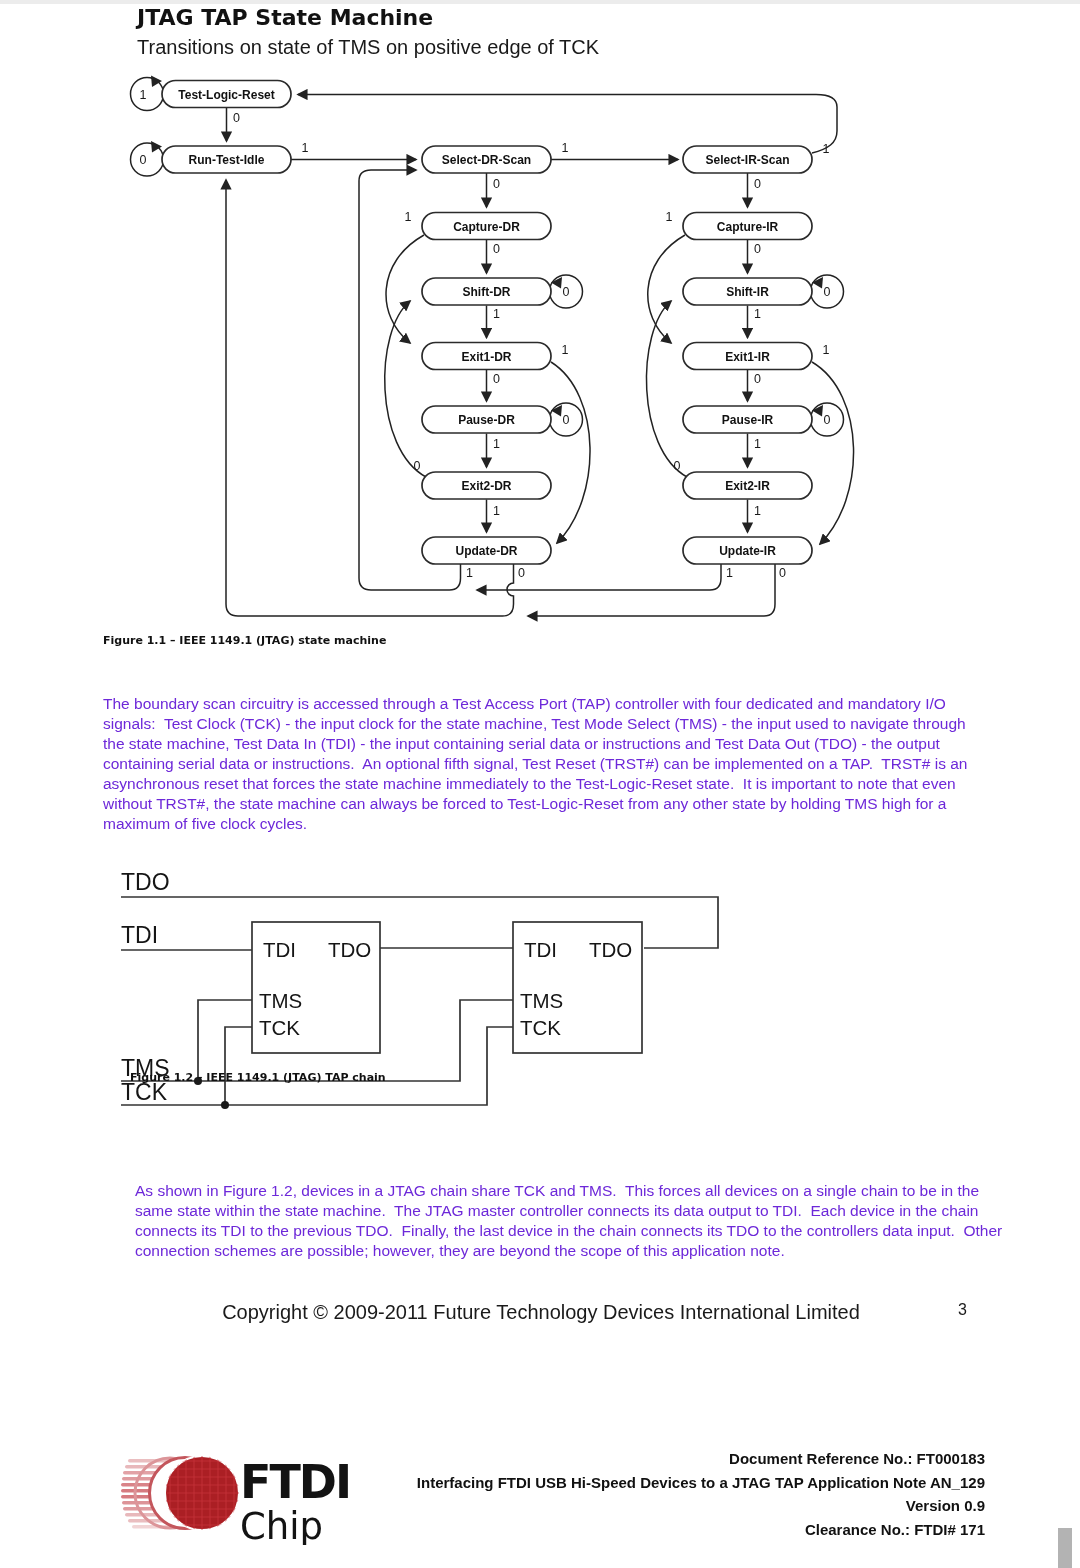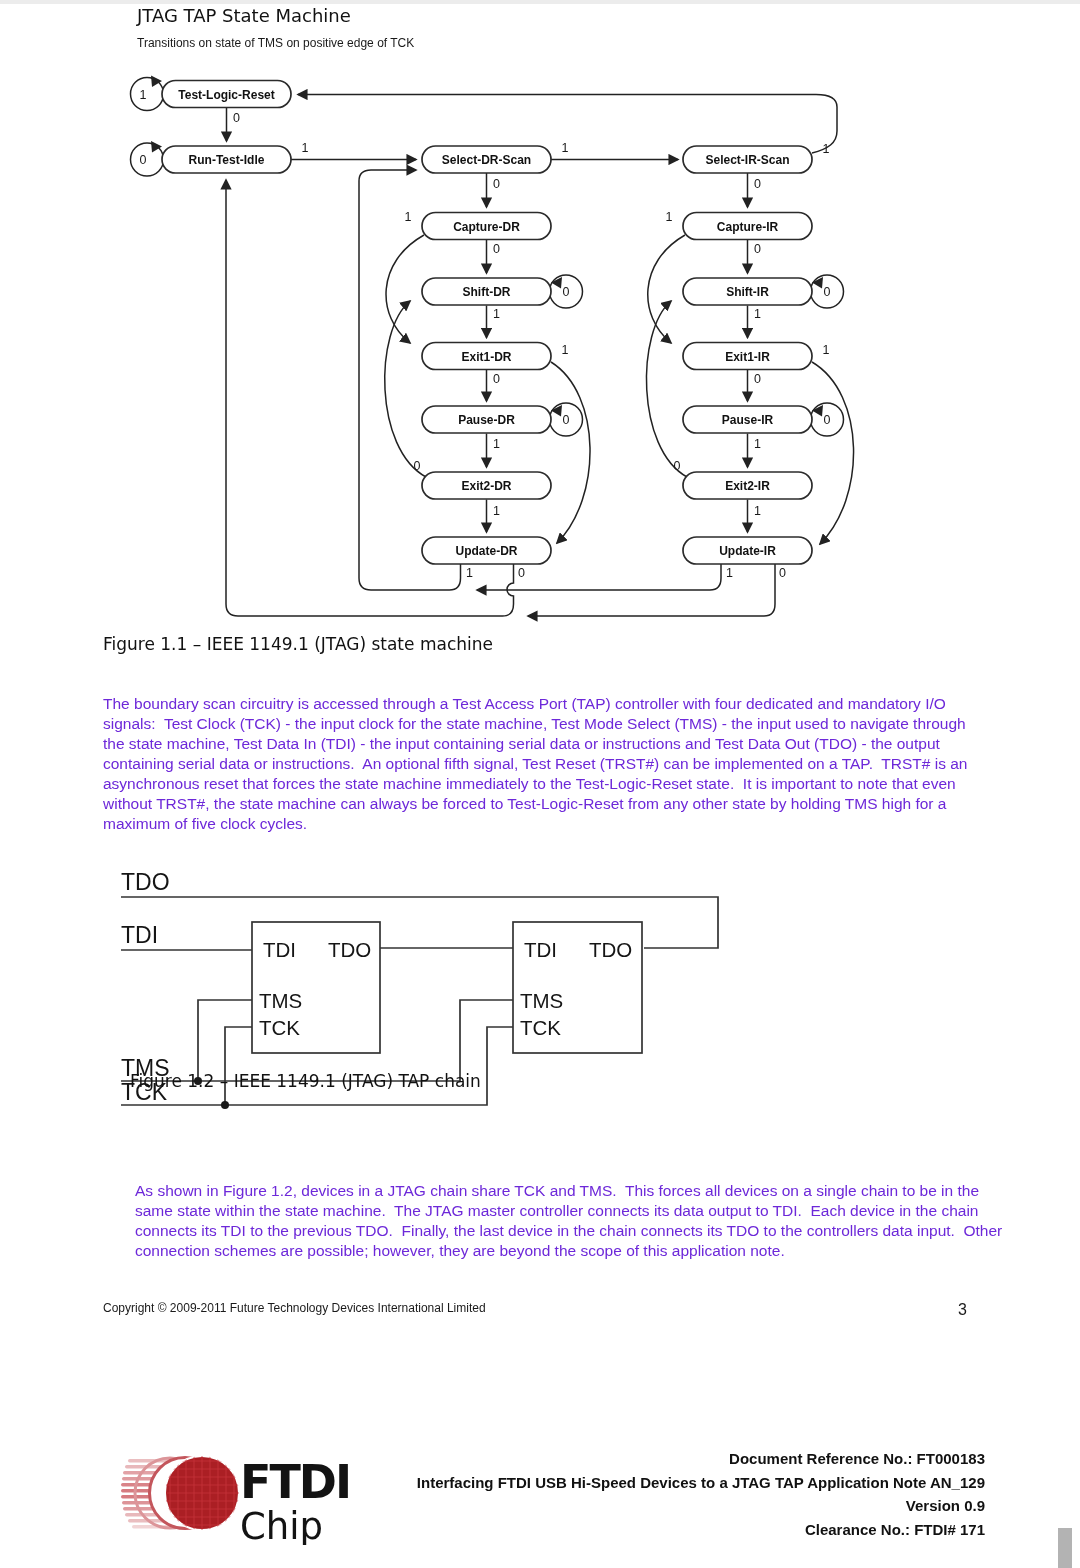--- a/index.html
+++ b/index.html
@@ -1,29 +1,29 @@
 <!DOCTYPE html>
 <html><head>
 <meta charset="utf-8">
 <style>
   html,body{margin:0;padding:0;background:#fff;}
   .page{position:relative;width:1080px;height:1568px;background:#fff;overflow:hidden;
         font-family:"Liberation Sans",sans-serif;color:#191919;}
   .top-strip{position:absolute;left:0;top:0;width:1080px;height:4px;background:#ececec;}
   .doc-title{position:absolute;left:137px;top:5px;font-family:"DejaVu Sans",sans-serif;
-             font-weight:normal;font-size:18px;color:#121212;}
-  .doc-subtitle{position:absolute;left:137px;top:36px;font-size:12px;color:#1a1a1a;}
+             font-weight:bold;font-size:22px;color:#121212;}
+  .doc-subtitle{position:absolute;left:137px;top:36px;font-size:20px;color:#1a1a1a;}
   .fig-caption{position:absolute;left:103px;font-family:"DejaVu Sans",sans-serif;
-               font-weight:normal;font-size:17px;color:#111;}
+               font-weight:bold;font-size:11px;color:#111;}
   #cap1{top:634px;} #cap2{top:1071px;margin-left:27px;}
   .body-par{position:absolute;left:103px;width:876px;font-size:15.5px;line-height:20px;
             color:#6d28d9;white-space:pre-wrap;}
   #p1{top:694px;} #p2{top:1181px;margin-left:32px;}
-  .copyright-row{position:absolute;left:103px;top:1301px;width:876px;
-                 font-size:12px;color:#1a1a1a;}
+  .copyright-row{position:absolute;left:103px;top:1301px;width:876px;text-align:center;
+                 font-size:20px;color:#1a1a1a;}
   .page-num{position:absolute;left:958px;top:1301px;font-size:16px;color:#1a1a1a;}
   .footer-text{position:absolute;right:95px;top:1447px;width:720px;text-align:right;
                font-weight:bold;font-size:15px;line-height:23.5px;color:#111;}
   svg{position:absolute;left:0;}
   #fig1{top:70px;} #fig2{top:858px;}
   .logo{left:118px;top:1441px;}
   .pill{fill:#fff;stroke:#2b2b2b;stroke-width:1.7;}
   .edge{fill:none;stroke:#222;stroke-width:1.5;}
   .loop{fill:none;stroke:#222;stroke-width:1.5;}
   .pill-label{font:bold 12px "Liberation Sans",sans-serif;fill:#111;text-anchor:middle;}

